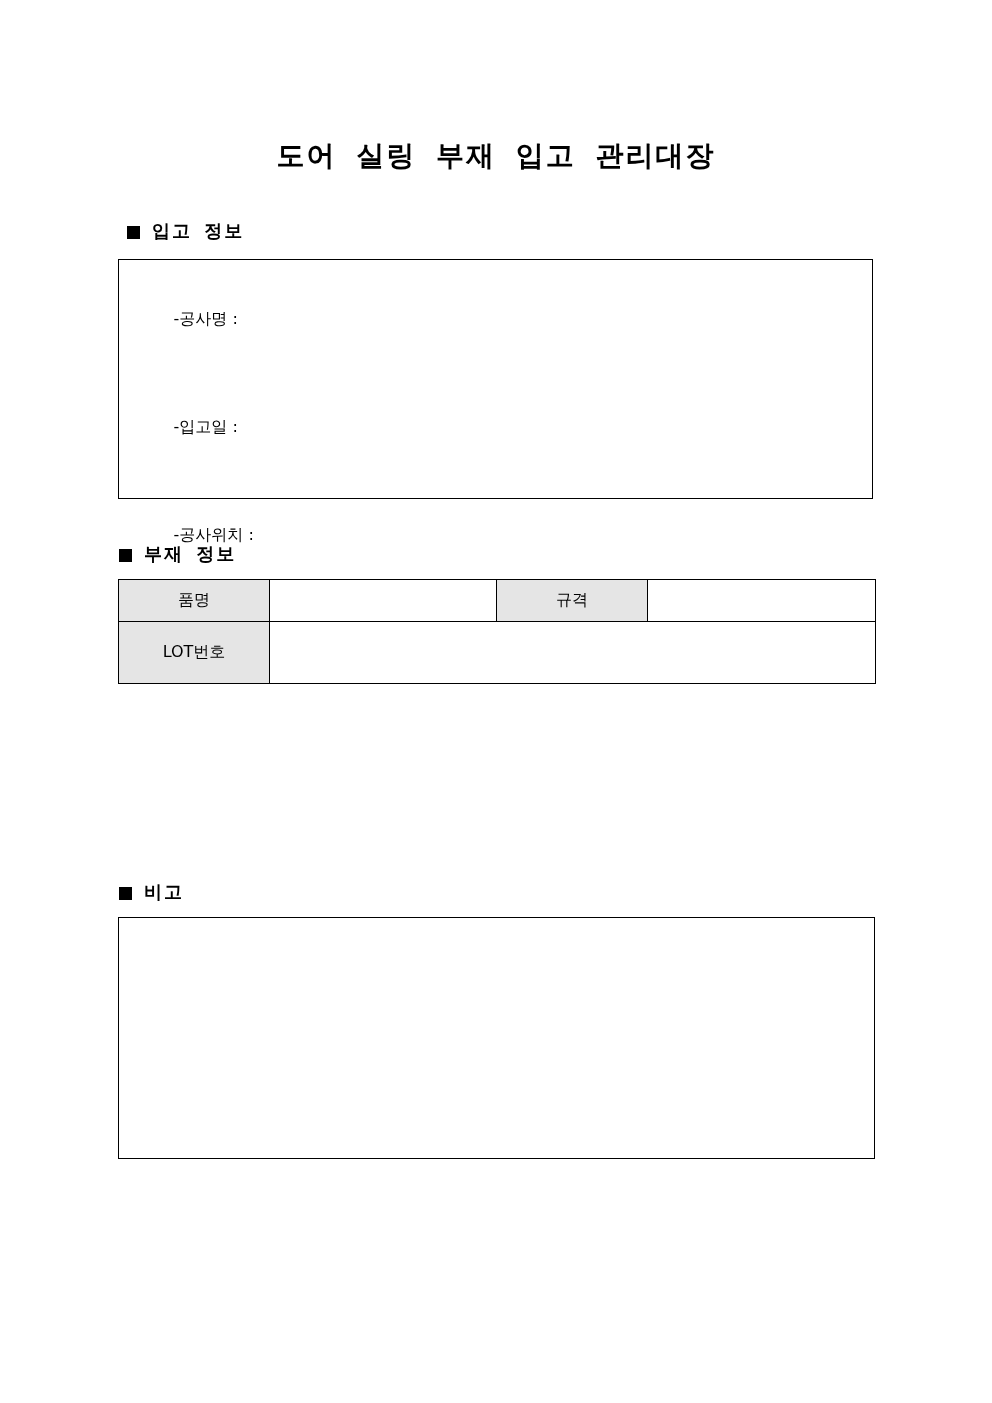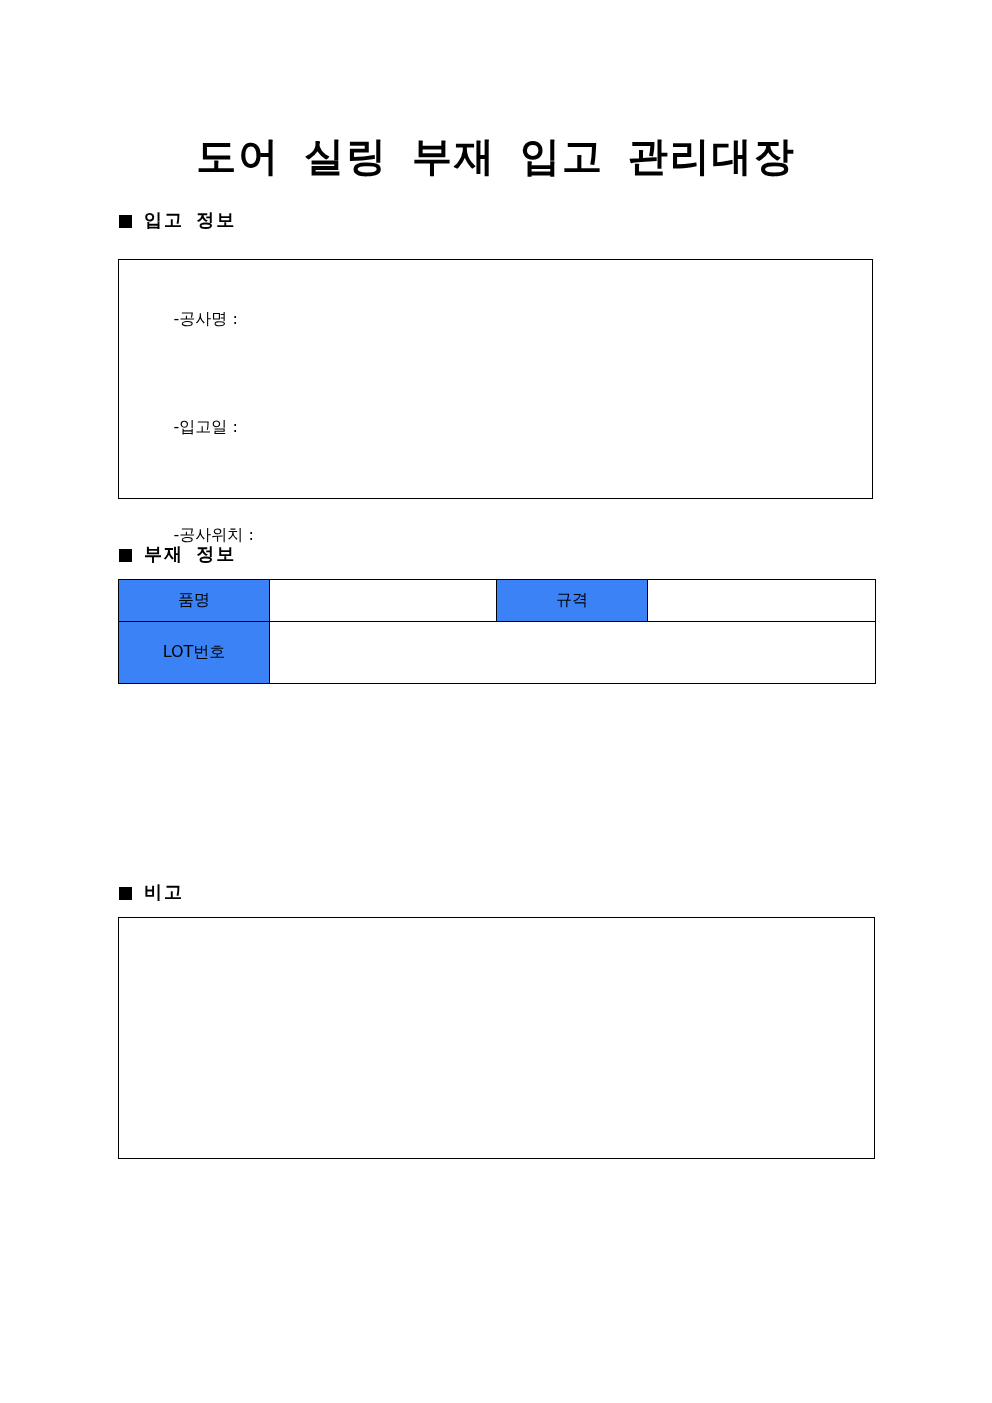--- a/index.html
+++ b/index.html
@@ -14,21 +14,21 @@
       font-family: "DejaVu Sans", "Liberation Sans", sans-serif;
       color: #000;
       overflow: hidden;
     }
     .doc-title {
       position: absolute;
       left: 0;
       top: 134px;
       width: 992px;
       text-align: center;
-      font-size: 40px;
+      font-size: 28px;
       font-weight: bold;
       letter-spacing: 2px;
       word-spacing: 8px;
       line-height: 44px;
     }
     .section-heading {
       position: absolute;
       left: 119px;
       font-size: 18px;
       font-weight: bold;
@@ -76,40 +76,40 @@
       table-layout: fixed;
     }
     table.material td {
       border: 1.5px solid #000;
       font-size: 16px;
       text-align: center;
       vertical-align: middle;
       padding: 0;
     }
     table.material td.head {
-      background: #3b82f6;
+      background: #e5e5e5;
     }
     table.material tr.r-normal td { height: 41px; }
     table.material tr.r-tall td { height: 61px; }
     .remarks-box {
       position: absolute;
       left: 118px;
       top: 917px;
       width: 757px;
       height: 242px;
       border: 1.5px solid #000;
       box-sizing: border-box;
     }
   </style>
 </head>
 <body>
 
 <div class="doc-title">도어 실링 부재 입고 관리대장</div>
 
-<div class="section-heading" style="top:208px;">
+<div class="section-heading" style="top:219px;margin-left:8px;">
   <span class="square"></span>
   <span class="label">입고 정보</span>
 </div>
 <div class="info-box">
   <div class="info-lines">
     <div class="info-line">
       <span>-공사명 :</span>
       <span></span>
     </div>
     <div class="info-line">

